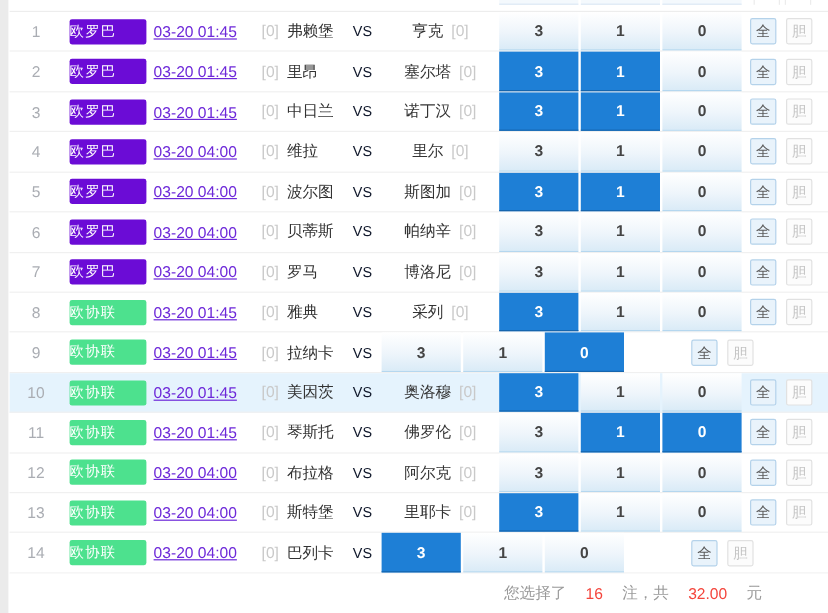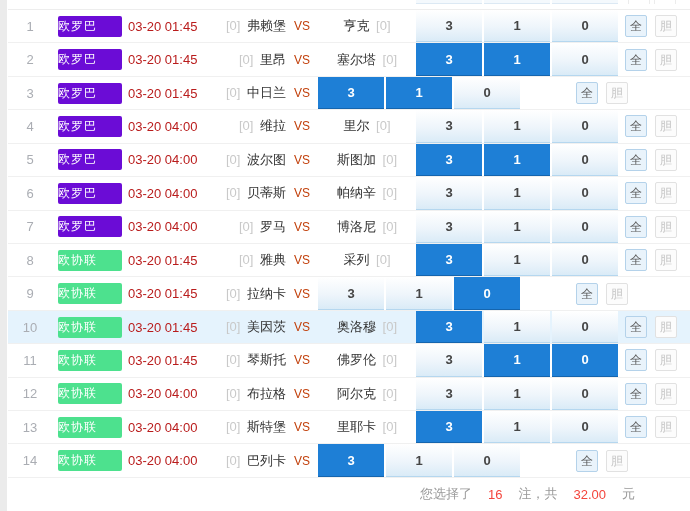--- a/index.html
+++ b/index.html
@@ -36,23 +36,23 @@
     font-size: 13px;
   }
   .row.highlight { background: #e5f3fd; }
   .col-num   { width: 44px; text-align: center; color: #aaadb3; }
   .col-badge { width: 76px; display: flex; align-items: center; }
   .badge {
     display: inline-block; width: 64px; height: 21px; line-height: 21px;
     margin-left: 6px; text-align: left; color: #fff; font-size: 12px;
     border-radius: 2px; letter-spacing: 1px;
   }
-  .col-time  { width: 90px; color: #b91c1c; }
-  .col-home  { width: 68px; text-align: right; white-space: nowrap; }
-  .col-vs    { width: 32px; text-align: center; color: #c2410c; font-size: 12px; }
+  .col-time  { width: 90px; color: #6d28d9; text-decoration: underline; }
+  .col-home  { width: 68px; white-space: nowrap; }
+  .col-vs    { width: 32px; text-align: center; color: #0f172a; font-size: 12px; }
   .col-away  { width: 98px; text-align: center; white-space: nowrap; }
   .team    { color: #333; }
   .bracket { color: #c9c9c9; }
   .col-home .bracket { margin-right: 3px; }
   .col-away .bracket { margin-left: 3px; }
   .col-cells { width: 202px; height: 100%; display: flex; gap: 2px; }
   .bet-cell {
     flex: 1; height: 100%;
     display: flex; align-items: center; justify-content: center;
     font-weight: 700; color: #454545; cursor: pointer;
@@ -147,20 +147,23 @@
   <div class="row">
     <div class="col-num">3</div>
     <div class="col-badge">
       <span class="badge" style="background: rgb(107, 12, 214);">欧罗巴</span>
     </div>
     <div class="col-time">03-20 01:45</div>
     <div class="col-home">
       <span class="bracket">[0]</span><span class="team"> 中日兰</span>
     </div>
     <div class="col-vs">VS</div>
+    <div class="col-away">
+      <span class="team">诺丁汉 </span><span class="bracket">[0]</span>
+    </div>
     <div class="col-cells">
           <div class="bet-cell selected">3</div>
           <div class="bet-cell selected">1</div>
           <div class="bet-cell">0</div>
         </div>
     <div class="col-actions">
       <button class="btn-all">全</button>
       <button class="btn-dan">胆</button>
     </div>
   </div>

